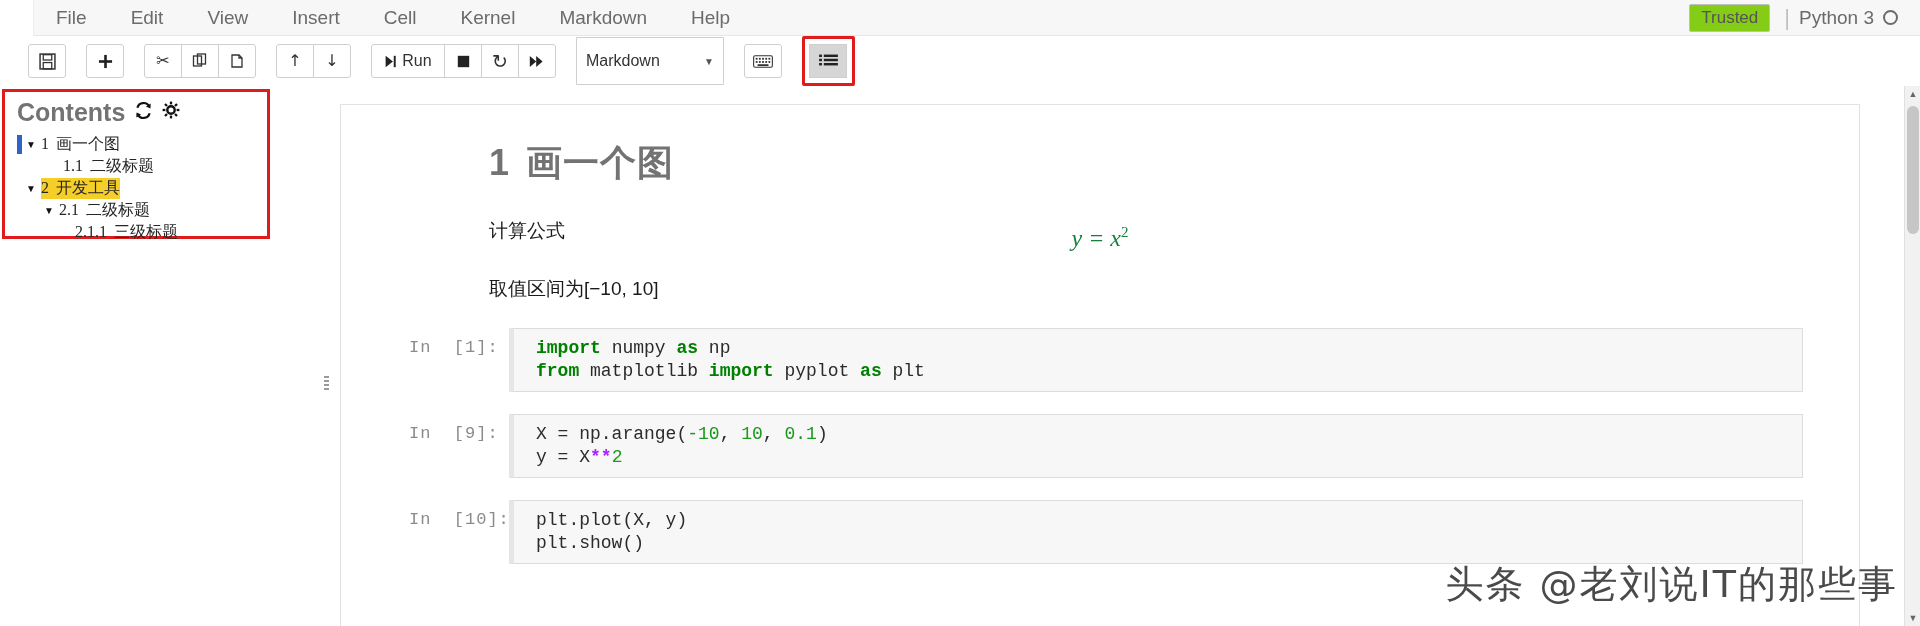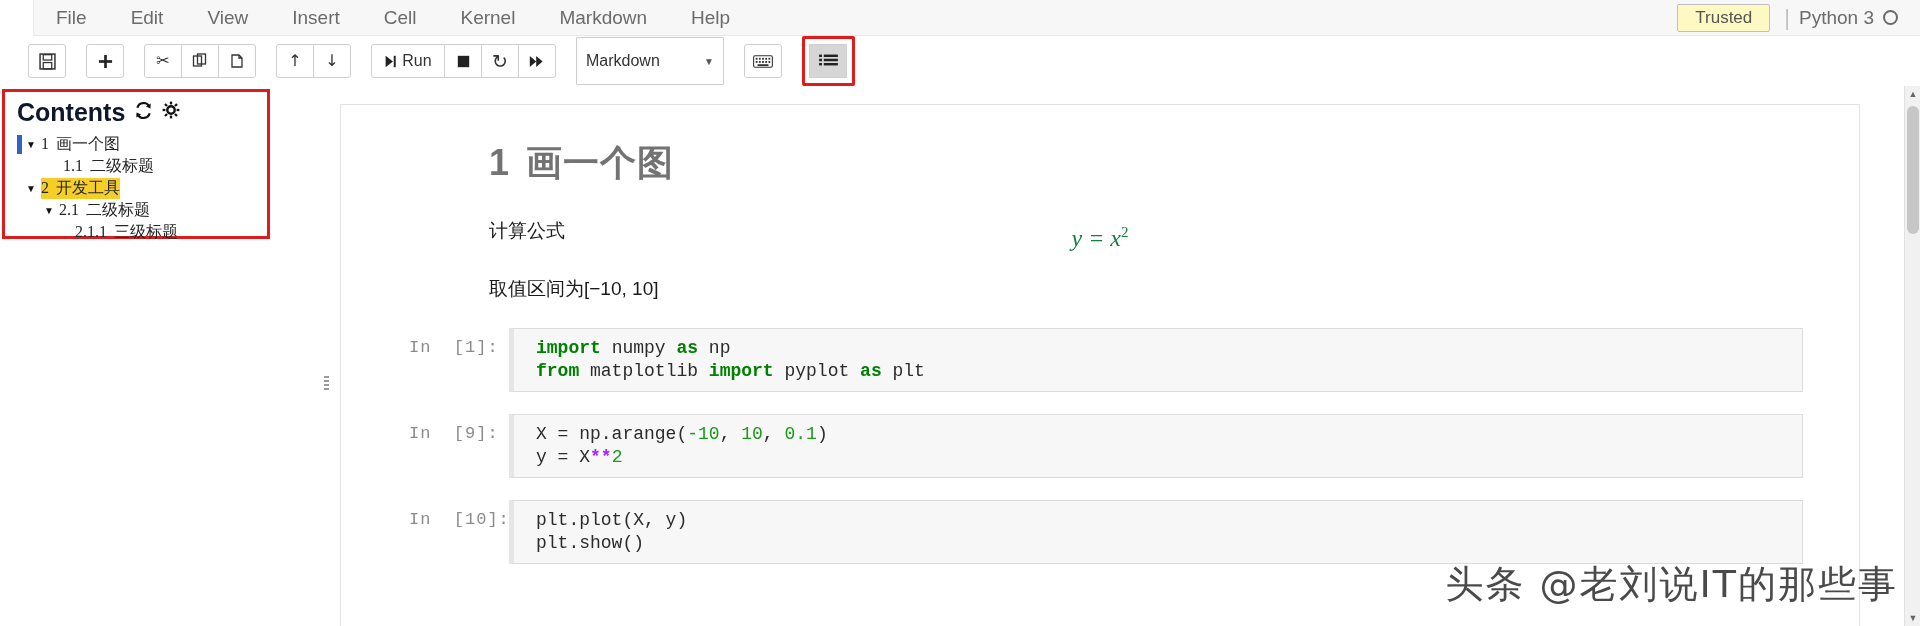--- a/index.html
+++ b/index.html
@@ -24,22 +24,22 @@
     font-size: 19px; color: #6b6b6b;
     padding: 0 22px; line-height: 36px;
     cursor: pointer; white-space: nowrap;
   }
   .menu-right {
     margin-left: auto; display: flex; align-items: center;
     padding-right: 22px; gap: 14px;
   }
   #trusted-badge {
     font-size: 17px; color: #555;
-    border: 1px solid #bfbfbf; background: #fef9c3;
-    padding: 3px 17px; border-radius: 2px; margin-left: 44px;
+    border: 1px solid #bfbfbf; background: #84cc16;
+    padding: 3px 11px; border-radius: 2px; margin-left: 44px;
   }
   .kernel-group { display:flex; align-items:center; gap:9px; color:#6b6b6b; font-size:19px; }
   .kernel-sep { color:#c0c0c0; font-size: 22px; }
   .kernel-circle {
     width: 15px; height: 15px; border: 2px solid #6b6b6b; border-radius: 50%;
   }
 
   
   #toolbar {
     position: absolute; left: 0; top: 37px;
@@ -83,21 +83,21 @@
     background: #fff;
   }
   #toc-panel {
     position: absolute; left: 2px; top: 3px;
     width: 268px; height: 150px;
     border: 3px solid #e01b1b;
     background: #fff;
     padding: 6px 0 0 12px;
   }
   #toc-title {
-    font-size: 25px; font-weight: bold; color: #0f172a;
+    font-size: 25px; font-weight: bold; color: #737373;
     display: flex; align-items: center; gap: 9px;
     margin-bottom: 6px;
   }
   #toc-title .tool { font-size: 18px; color:#1a1a1a; cursor:pointer;}
   .toc-row {
     display: flex; align-items: center;
     font-size: 16px; color: #262626;
     height: 22px; white-space: nowrap;
   }
   .toc-bar { width: 5px; height: 19px; background: #3162c9; margin-right: 4px; }

